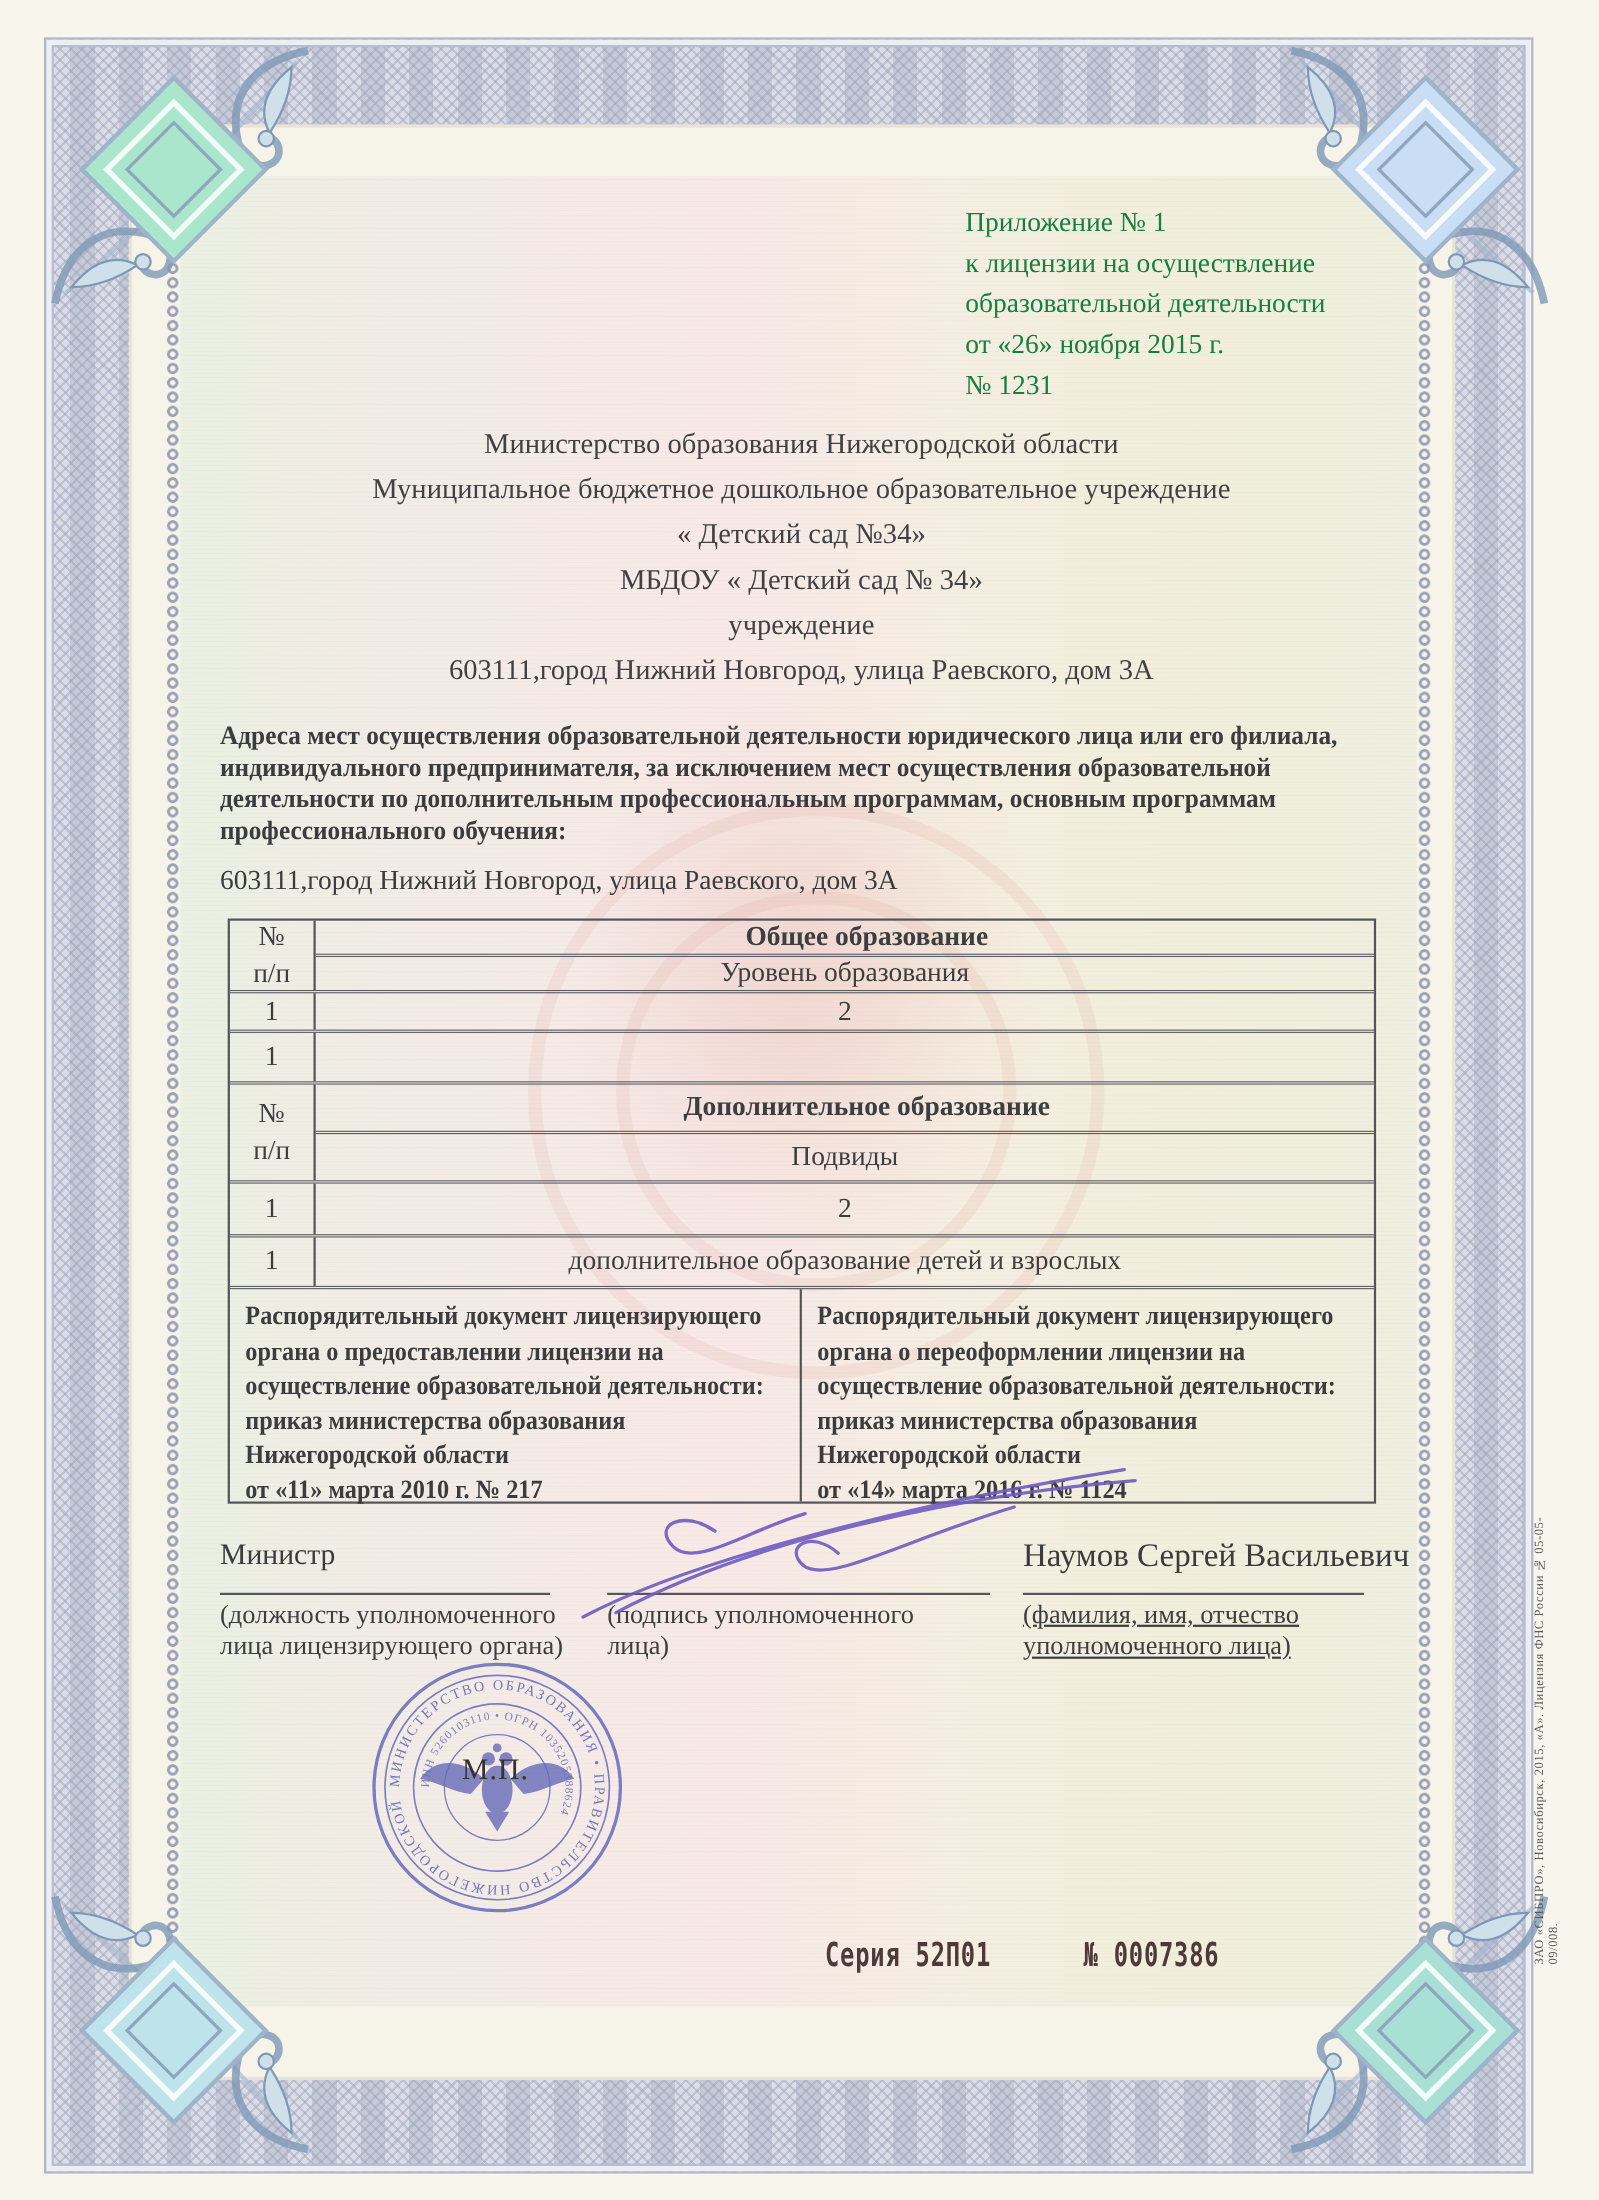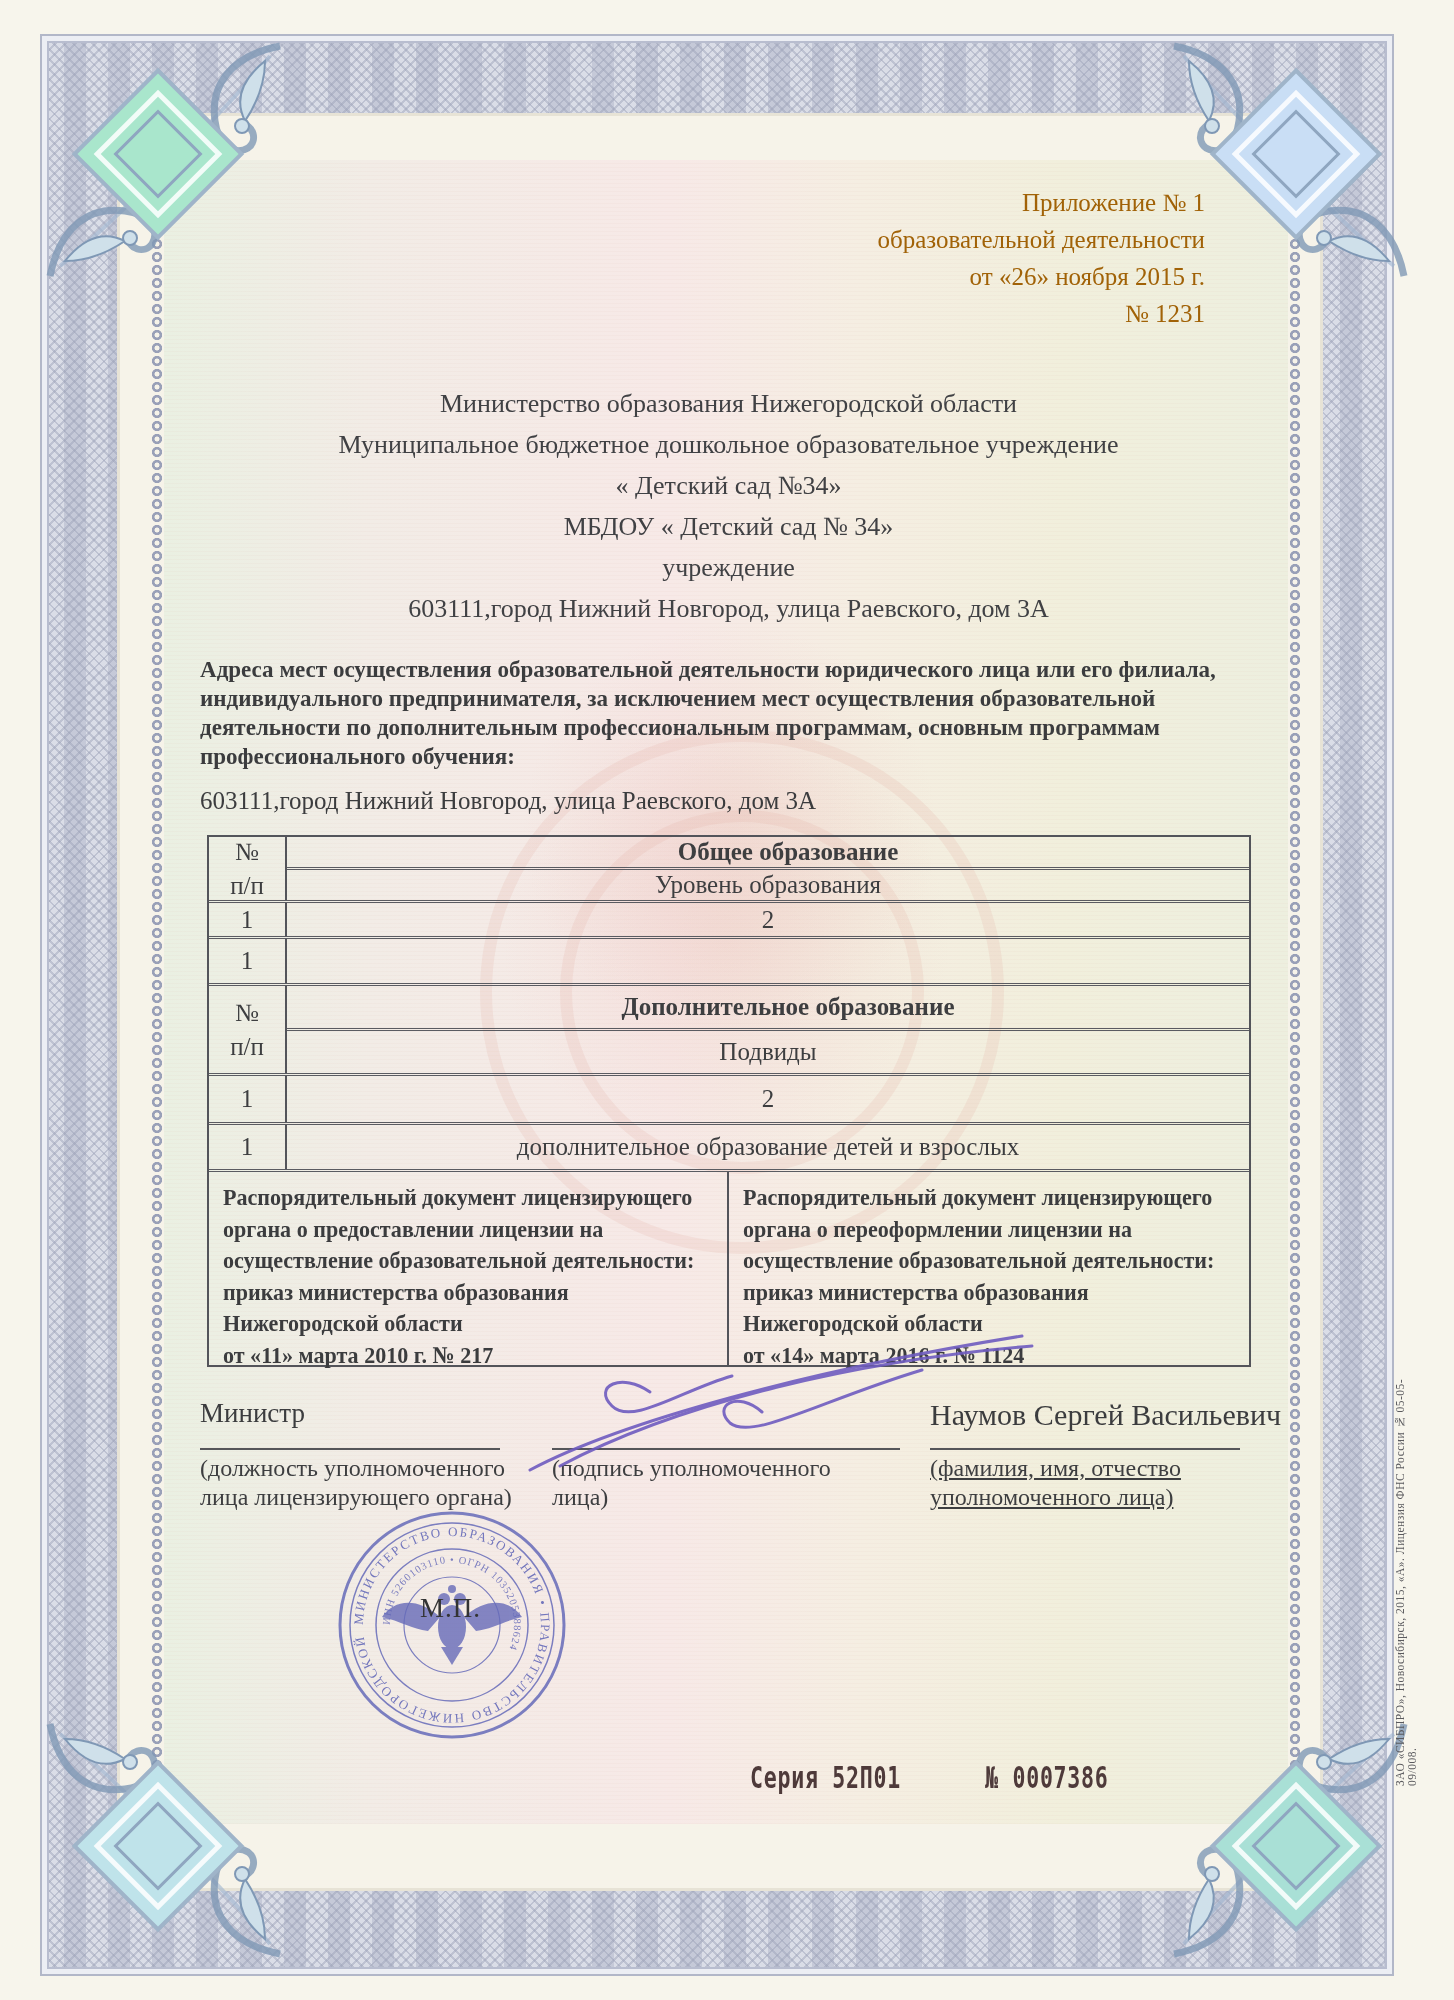--- a/index.html
+++ b/index.html
@@ -23,21 +23,21 @@
       radial-gradient(circle 320px at 50% 47%, rgba(232,180,170,.22), rgba(232,180,170,0) 70%),
       repeating-linear-gradient(0deg, rgba(210,150,140,.05) 0 1px, rgba(0,0,0,0) 1px 4px),
       linear-gradient(90deg,#eaf0e2 0%,#f2ece6 18%,#f7e9e7 45%,#f5eee2 62%,#f1efdc 80%,#edefdf 100%);}
   .wm-ring{position:absolute;border-radius:50%;border:12px solid rgba(224,164,152,.16);}
   .wm-blob{position:absolute;border-radius:50%;background:radial-gradient(circle, rgba(226,172,160,.20), rgba(226,172,160,0) 70%);}
   
   .corner{position:absolute;width:270px;height:270px;}
   .c-tr{transform:scaleX(-1);} .c-bl{transform:scaleY(-1);} .c-br{transform:scale(-1,-1);}
   
   .abs{position:absolute;}
-  .appendix{right:249px;top:184px;text-align:right;font-size:25px;line-height:37px;color:#a16207;}
+  .appendix{right:249px;top:184px;font-size:25px;line-height:37px;color:#15803d;}
   .orgblock{left:157px;top:383px;width:1143px;text-align:center;font-size:26px;line-height:41px;color:#404144;}
   .intro{left:200px;top:655px;width:1060px;font-size:24px;line-height:29px;font-weight:bold;color:#3b3c3e;
          transform:scaleX(.96);transform-origin:left top;white-space:nowrap;}
   .addr{left:200px;top:787px;font-size:25px;color:#3b3c3e;}
   
   .etable{left:207px;top:835px;width:1040px;border:2px solid #53545a;font-size:25px;color:#3d3e40;}
   .trow{display:flex;border-top:3px double #5a5b61;}
   .trow:first-child{border-top:none;}
   .numcell{width:76px;flex:0 0 76px;border-right:2px solid #53545a;display:flex;align-items:center;justify-content:center;}
   .valcell{flex:1;display:flex;align-items:center;justify-content:center;text-align:center;}
@@ -137,20 +137,21 @@
     <circle cx="100" cy="212" r="7" fill="#cfe0ea" stroke="#7f98b5" stroke-width="2"></circle>
     <g transform="rotate(45 128 128)">
       <rect x="69" y="69" width="118" height="118" fill="#a9e0d6" stroke="#9fb4c9" stroke-width="4"></rect>
       <rect x="85" y="85" width="86" height="86" fill="none" stroke="#ffffff" stroke-width="5" opacity=".85"></rect>
       <rect x="98" y="98" width="60" height="60" fill="none" stroke="#8fa6c0" stroke-width="3"></rect>
     </g>
   </svg>
 
   <div class="abs appendix">
     <div>Приложение № 1</div>
+    <div>к лицензии на осуществление</div>
     <div>образовательной деятельности</div>
     <div>от «26» ноября 2015 г.</div>
     <div>№ 1231</div>
   </div>
 
   <div class="abs orgblock">
     <div>Министерство образования Нижегородской области</div>
     <div>Муниципальное бюджетное дошкольное образовательное учреждение</div>
     <div>« Детский сад №34»</div>
     <div>МБДОУ « Детский сад № 34»</div>

